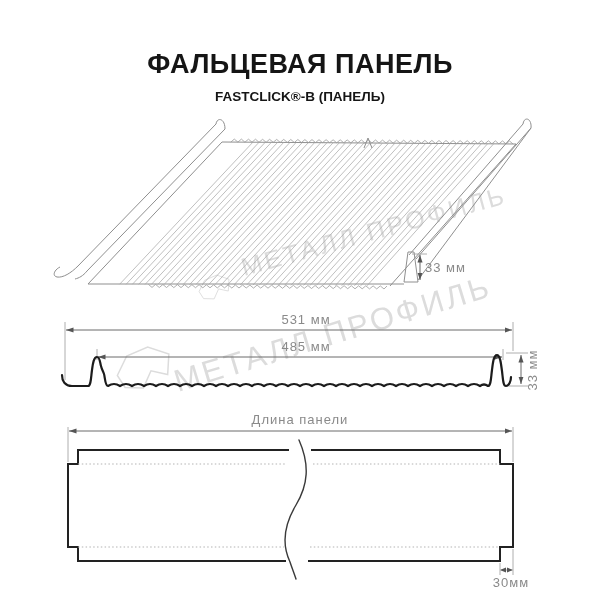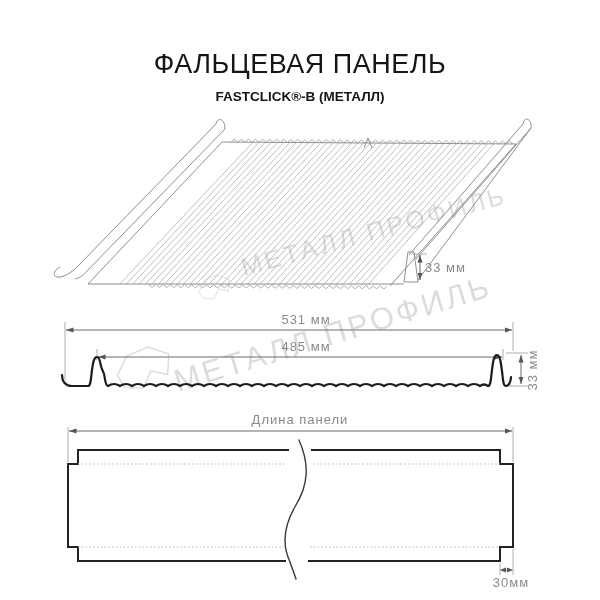--- a/index.html
+++ b/index.html
@@ -1,19 +1,19 @@
 <!DOCTYPE html>
 <html><head>
 <meta charset="utf-8">
 <style>
   html,body{margin:0;padding:0;background:#fff}
   #page{position:relative;width:600px;height:600px;background:#fff;overflow:hidden;
         font-family:"Liberation Sans",sans-serif}
   .title{position:absolute;top:49px;left:0;width:600px;text-align:center;
-         font-size:27px;font-weight:400;letter-spacing:.5px;color:#151515;white-space:nowrap}
+         font-size:27px;font-weight:700;letter-spacing:.5px;color:#151515;white-space:nowrap}
   .subtitle{position:absolute;top:89px;left:0;width:600px;text-align:center;
             font-size:13.5px;font-weight:700;color:#151515;white-space:nowrap}
   svg{position:absolute;top:0;left:0}
   .thin{stroke:#8f8f8f;stroke-width:1;fill:none}
   .hatch{stroke:#a3a3a3;stroke-width:.7;fill:none}
   .teeth{stroke:#9a9a9a;stroke-width:.8;fill:none}
   .dim{stroke:#6a6a6a;stroke-width:1;fill:none}
   .ext{stroke:#9a9a9a;stroke-width:.8;fill:none}
   .profile{stroke:#1c1c1c;stroke-width:2.2;fill:none;stroke-linecap:round}
   .outline{stroke:#222;stroke-width:2;fill:none}
@@ -23,21 +23,21 @@
   .wm{fill:#dcdcdc;letter-spacing:3px}
   .wmlogo{stroke:#dcdcdc;stroke-width:1.5;fill:none}
   .arrhead{fill:#555}
 </style>
 </head>
 <body>
 
 <div id="page">
 
   <div class="title">ФАЛЬЦЕВАЯ ПАНЕЛЬ</div>
-  <div class="subtitle">FASTCLICK®-B (МЕТАЛЛ)</div>
+  <div class="subtitle">FASTCLICK®-B (ПАНЕЛЬ)</div>
 
   <svg width="600" height="600" viewBox="0 0 600 600">
     <defs>
       <marker id="arw" viewBox="0 0 10 10" refX="10" refY="5" markerWidth="7.5" markerHeight="7.5" orient="auto-start-reverse">
         <path d="M0,1.6 L10,5 L0,8.4 Z" fill="#555"></path>
       </marker>
     </defs>
 
     <g>
       <path class="wmlogo" transform="translate(196,278) rotate(-8) scale(0.58)" d="M2,24 L14,6 L36,0 L56,10 L52,30 L36,24 L26,40 L8,37 Z"></path>

